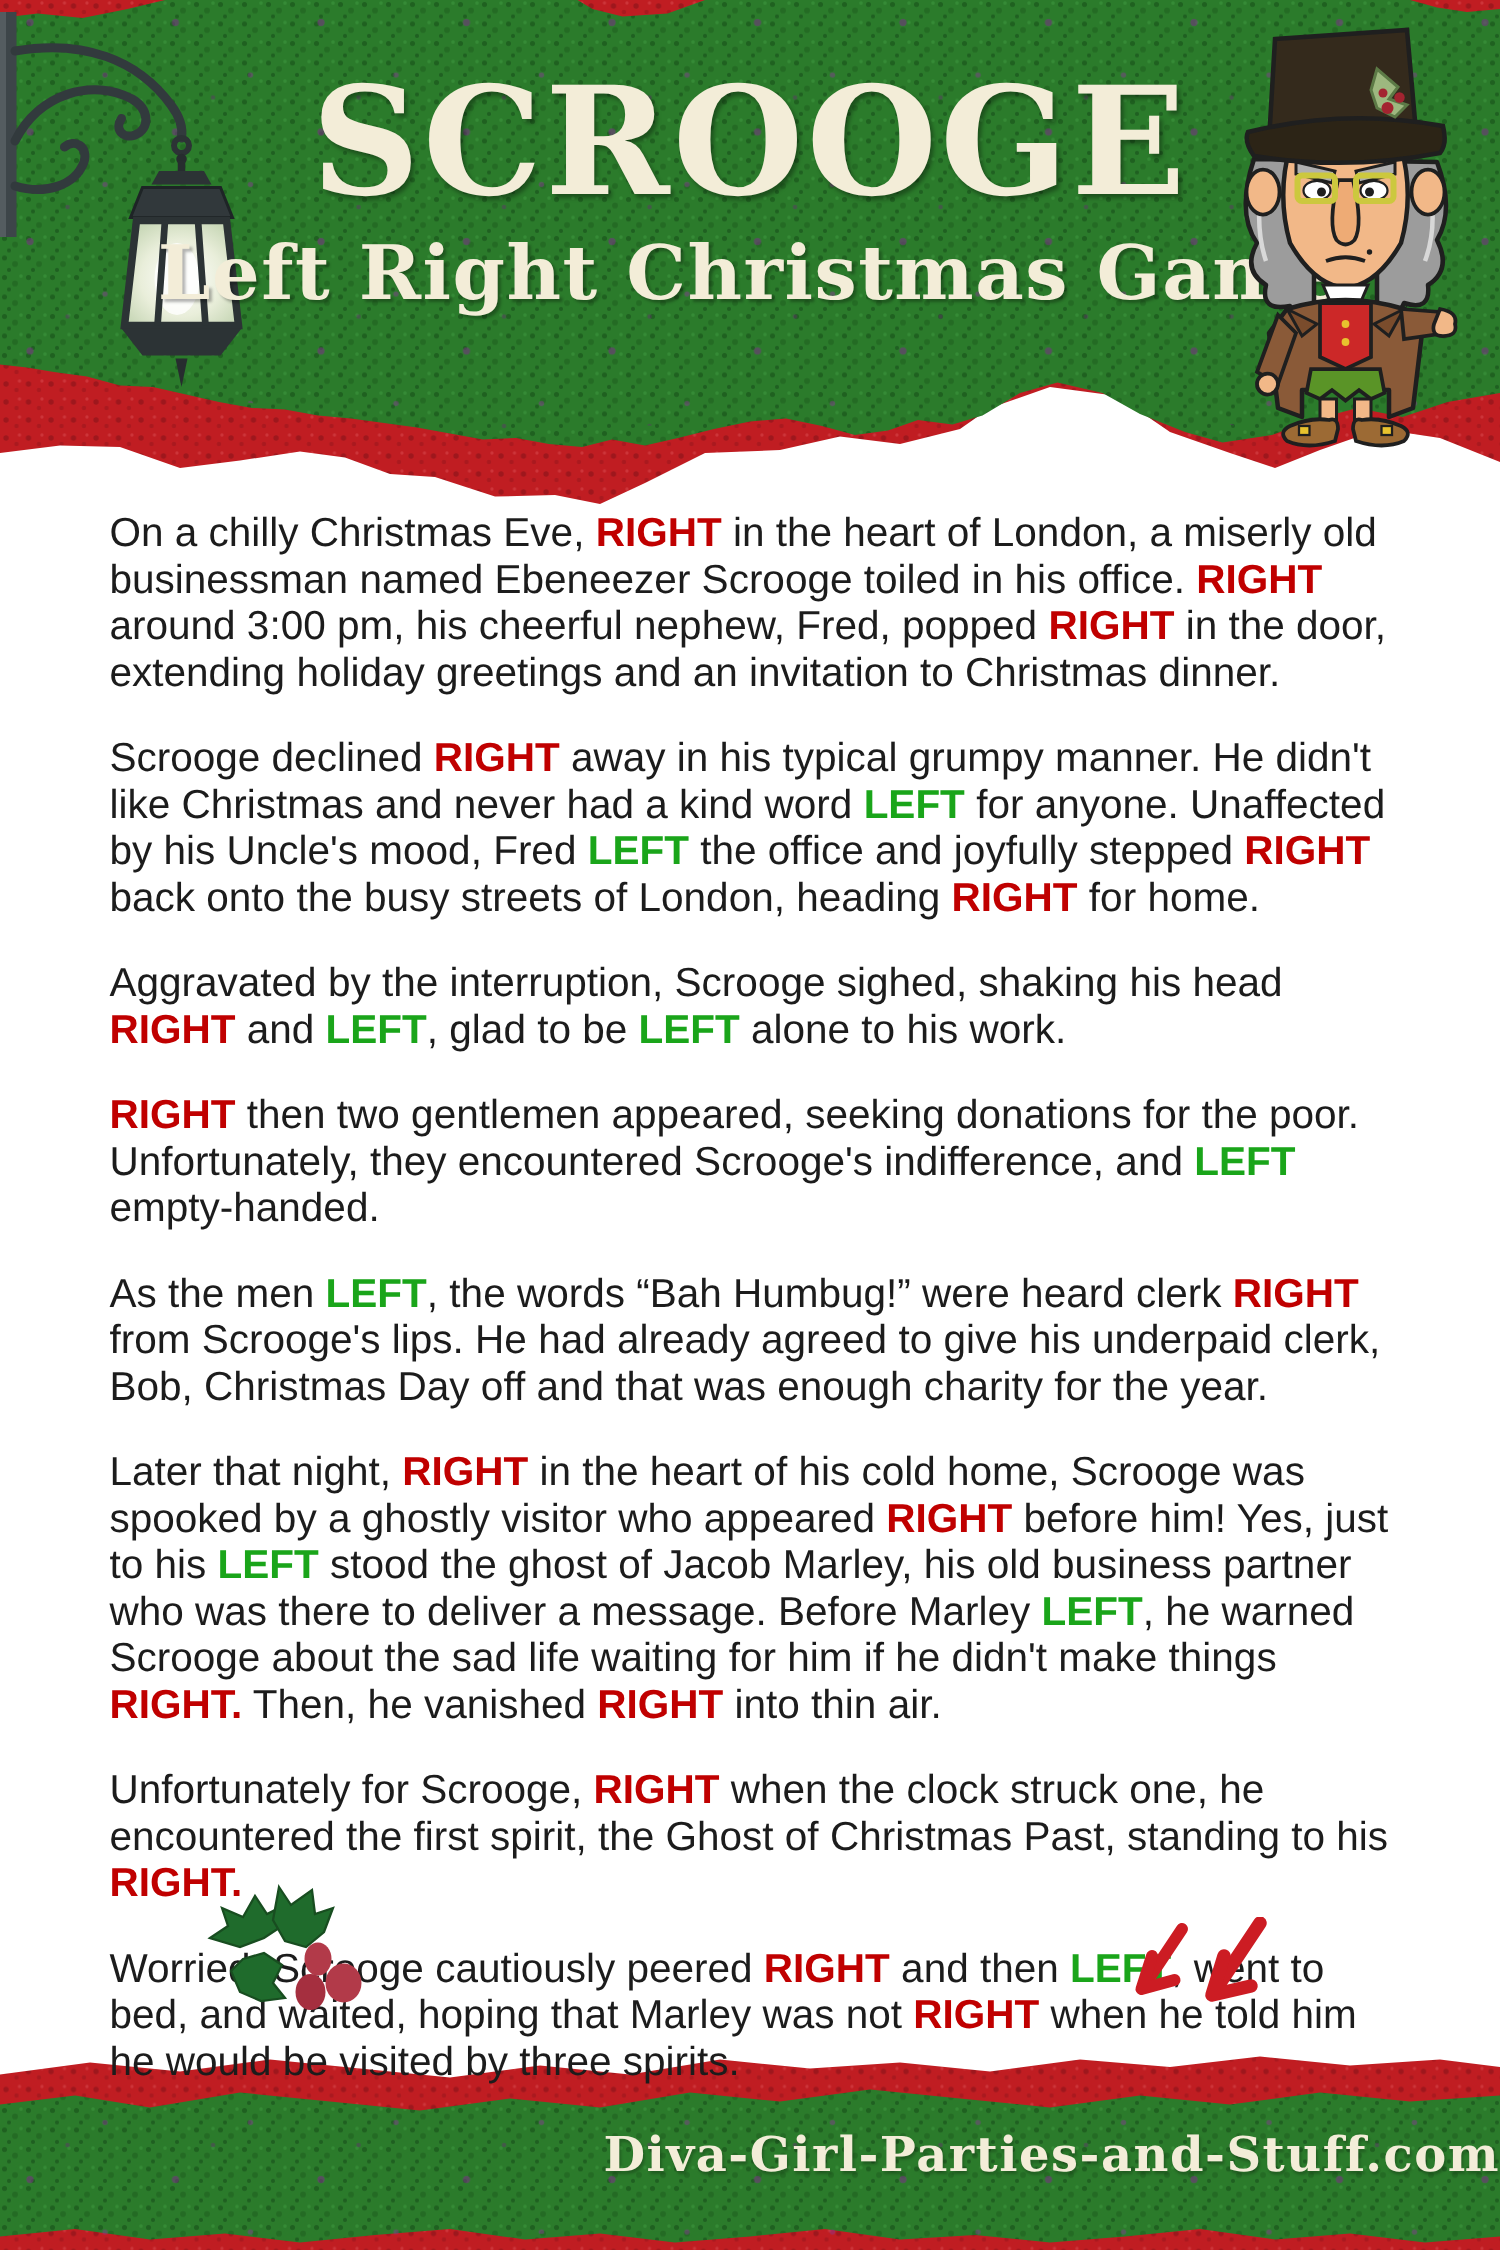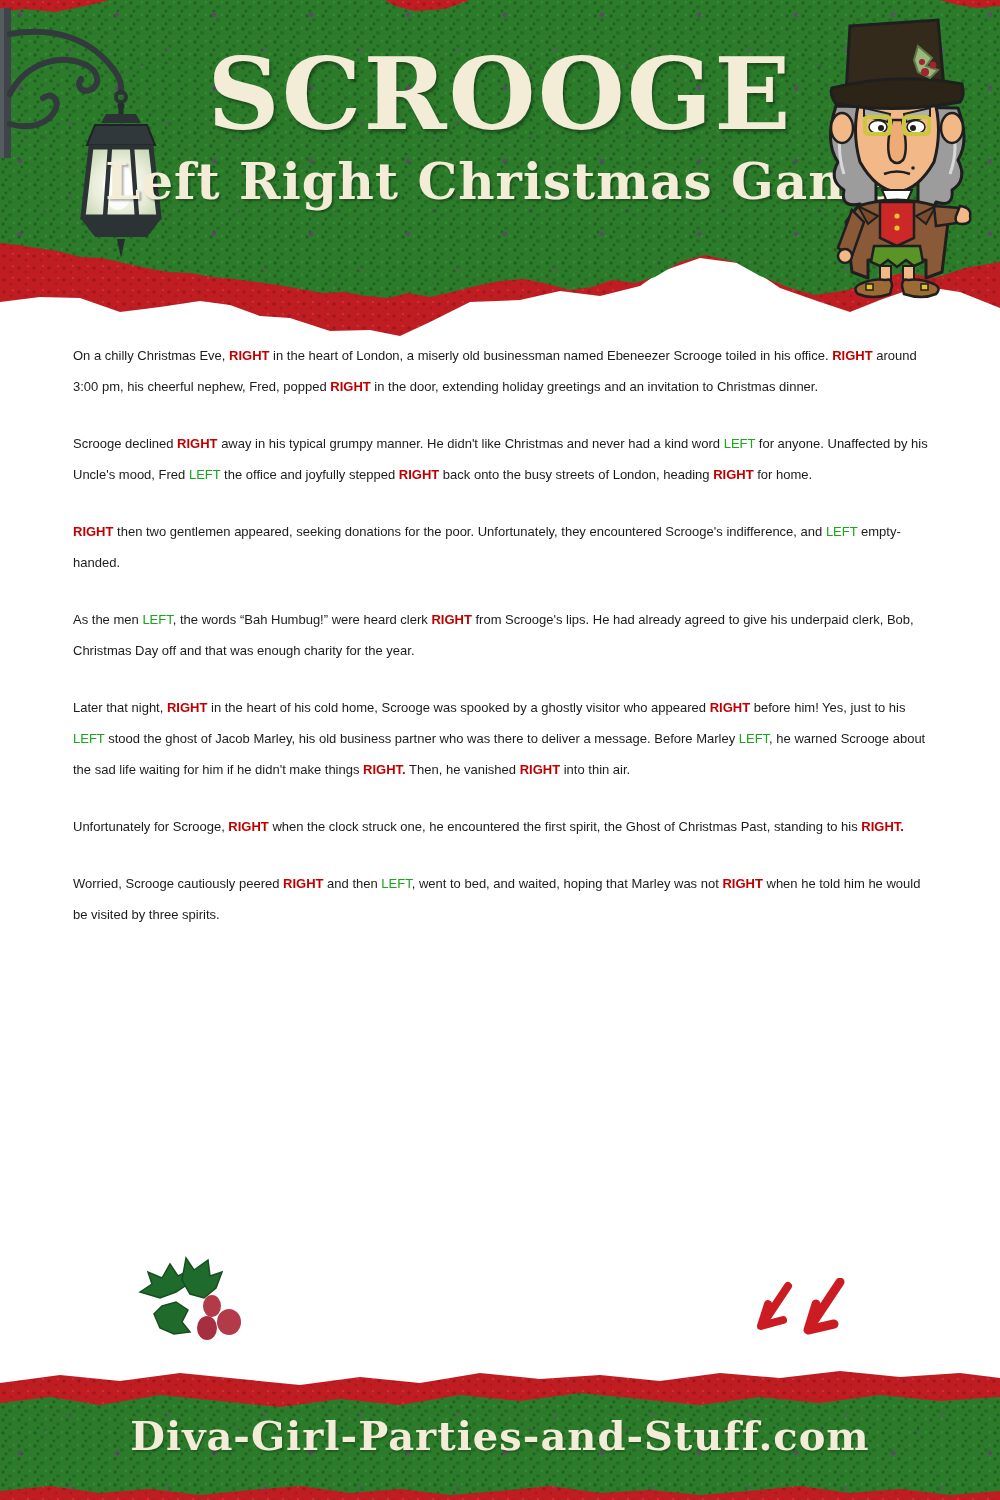--- a/index.html
+++ b/index.html
@@ -9,32 +9,32 @@
   .header-bg{position:absolute;top:0;left:0;z-index:1;}
   .lamppost{position:absolute;top:6px;left:-4px;z-index:2;}
   .scrooge{position:absolute;top:10px;left:822px;z-index:3;}
   .header-text{position:absolute;top:40px;left:0;width:1000px;text-align:center;z-index:2;}
   .title{font-family:"DejaVu Serif",serif;font-weight:bold;font-size:100px;line-height:108px;
          color:var(--cream);letter-spacing:2px;text-shadow:2px 3px 3px rgba(0,0,0,.35);margin:0;}
   .subtitle{font-family:"DejaVu Serif",serif;font-weight:bold;font-size:50px;line-height:60px;
          color:var(--cream);letter-spacing:1px;text-shadow:2px 2px 2px rgba(0,0,0,.3);margin:4px 0 0 0;}
   .story{position:absolute;top:340px;left:73px;width:860px;z-index:2;}
   .adaption{text-align:center;font-size:17px;color:var(--ink);margin:6px 0 28px 0;}
-  .para{font-size:13px;line-height:31px;margin:0 0 26px 0;color:var(--ink);}
+  .para{font-size:27px;line-height:31px;margin:0 0 26px 0;color:var(--ink);}
   .w-right{color:var(--right_word);font-weight:700;}
-  .w-left{color:var(--left_word);font-weight:400;}
+  .w-left{color:var(--left_word);font-weight:700;}
   .holly{position:absolute;top:1248px;left:128px;z-index:2;}
   .arrows{position:absolute;top:1278px;left:748px;z-index:2;}
   .cta{position:absolute;top:1250px;left:140px;width:760px;text-align:center;z-index:2;
        font-family:"DejaVu Serif",serif;font-weight:bold;color:var(--cta_red);}
   .cta-line1{font-size:42px;line-height:56px;margin:0;}
   .cta-line2{font-size:40px;line-height:52px;margin:0;}
   .footer-bg{position:absolute;top:1365px;left:0;z-index:1;}
-  .site{position:absolute;top:1408px;left:0;width:1000px;text-align:center;z-index:2;
-        font-family:"DejaVu Serif",serif;font-weight:bold;font-size:40px;line-height:56px;
+  .site{position:absolute;top:1408px;left:0;width:1000px;text-align:right;z-index:2;
+        font-family:"DejaVu Serif",serif;font-weight:bold;font-size:32px;line-height:56px;
         color:var(--cream);letter-spacing:1px;text-shadow:1px 2px 2px rgba(0,0,0,.25);}
 </style>
 </head>
 <body>
 
 <div class="page">
 
   <svg class="header-bg" width="1000" height="340" viewBox="0 0 1000 340">
     <defs>
       <pattern id="gtex" width="16" height="13" patternUnits="userSpaceOnUse">
@@ -147,20 +147,21 @@
       <path d="M86,270 Q80,268 80,276 L82,284 Q100,290 114,284 Q120,278 112,274 Q98,268 86,270 Z" fill="#9c6a34" stroke="#1f1f1f" stroke-width="2.5"></path>
       <rect x="44" y="274" width="7" height="6" fill="#e8c22e" stroke="#1f1f1f" stroke-width="1.5"></rect>
       <rect x="99" y="274" width="7" height="6" fill="#e8c22e" stroke="#1f1f1f" stroke-width="1.5"></rect>
     </g>
   </svg>
 
   <div class="story">
     <div id="paragraphs">
         <p class="para"><span>On a chilly Christmas Eve, </span><span class="w-right">RIGHT</span><span> in the heart of London, a miserly old businessman named Ebeneezer Scrooge toiled in his office. </span><span class="w-right">RIGHT</span><span> around 3:00 pm, his cheerful nephew, Fred, popped </span><span class="w-right">RIGHT</span><span> in the door, extending holiday greetings and an invitation to Christmas dinner.</span></p>
         <p class="para"><span>Scrooge declined </span><span class="w-right">RIGHT</span><span> away in his typical grumpy manner. He didn't like Christmas and never had a kind word </span><span class="w-left">LEFT</span><span> for anyone.  Unaffected by his Uncle's mood, Fred </span><span class="w-left">LEFT</span><span> the office and joyfully stepped </span><span class="w-right">RIGHT</span><span> back onto the busy streets of London, heading </span><span class="w-right">RIGHT</span><span> for home.</span></p>
+        <p class="para"><span>Aggravated by the interruption, Scrooge sighed, shaking his head </span><span class="w-right">RIGHT</span><span> and </span><span class="w-left">LEFT</span><span>, glad to be </span><span class="w-left">LEFT</span><span> alone to his work.</span></p>
         <p class="para"><span class="w-right">RIGHT</span><span> then two gentlemen appeared, seeking donations for the poor. Unfortunately, they encountered Scrooge's indifference, and </span><span class="w-left">LEFT</span><span> empty-handed.</span></p>
         <p class="para"><span>As the men </span><span class="w-left">LEFT</span><span>, the words “Bah Humbug!” were heard clerk </span><span class="w-right">RIGHT</span><span> from Scrooge's lips. He had already agreed to give his underpaid clerk, Bob, Christmas Day off and that was enough charity for the year.</span></p>
         <p class="para"><span>Later that night, </span><span class="w-right">RIGHT</span><span> in the heart of his cold home, Scrooge was spooked by a ghostly visitor who appeared </span><span class="w-right">RIGHT</span><span> before him! Yes, just to his </span><span class="w-left">LEFT</span><span> stood the ghost of Jacob Marley, his old business partner who was there to deliver a message. Before Marley </span><span class="w-left">LEFT</span><span>, he warned Scrooge about the sad life waiting for him if he didn't make things </span><span class="w-right">RIGHT.</span><span> Then, he vanished </span><span class="w-right">RIGHT</span><span> into thin air.</span></p>
         <p class="para"><span>Unfortunately for Scrooge, </span><span class="w-right">RIGHT</span><span> when the clock struck one, he encountered the first spirit, the Ghost of Christmas Past, standing to his </span><span class="w-right">RIGHT.</span></p>
         <p class="para"><span>Worried, Scrooge cautiously peered </span><span class="w-right">RIGHT</span><span> and then </span><span class="w-left">LEFT</span><span>, went to bed, and waited, hoping that Marley was not </span><span class="w-right">RIGHT</span><span> when he told him he would be visited by three spirits.</span></p>
       </div>
   </div>
 
   <svg class="holly" width="140" height="100" viewBox="0 0 140 100">
     <g fill="#1f6b2c" stroke="#184d20" stroke-width="1.5">

